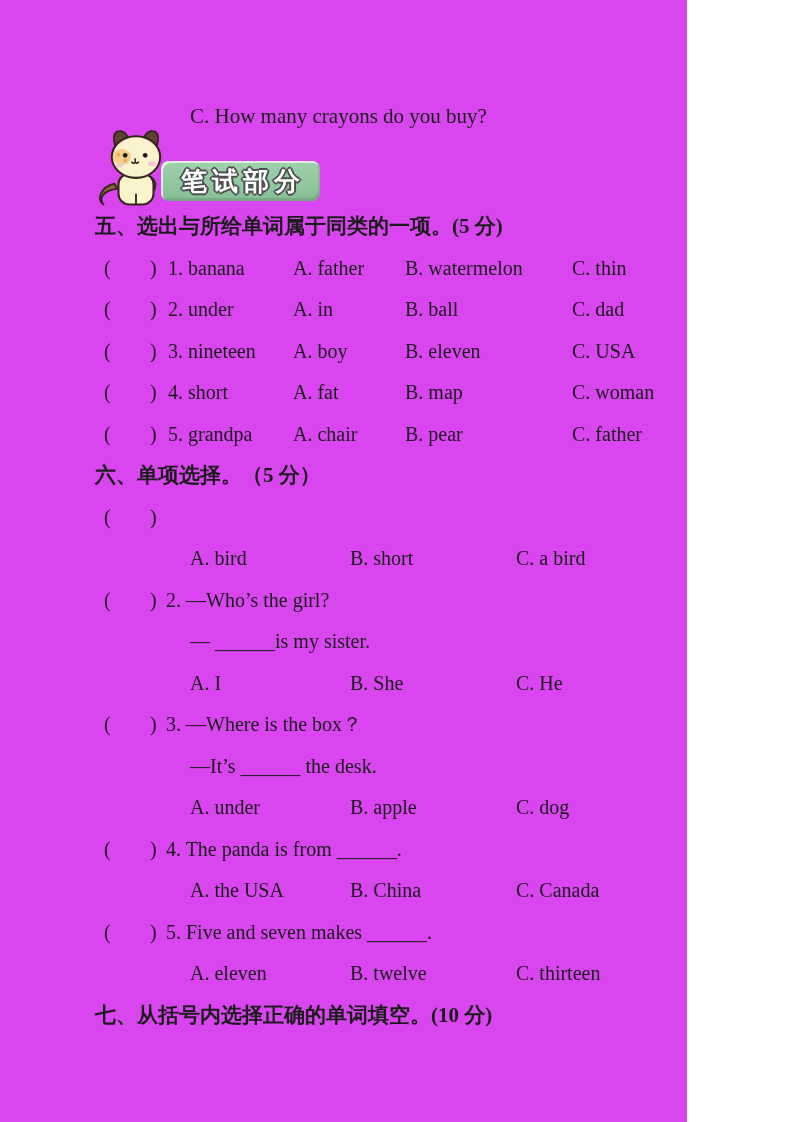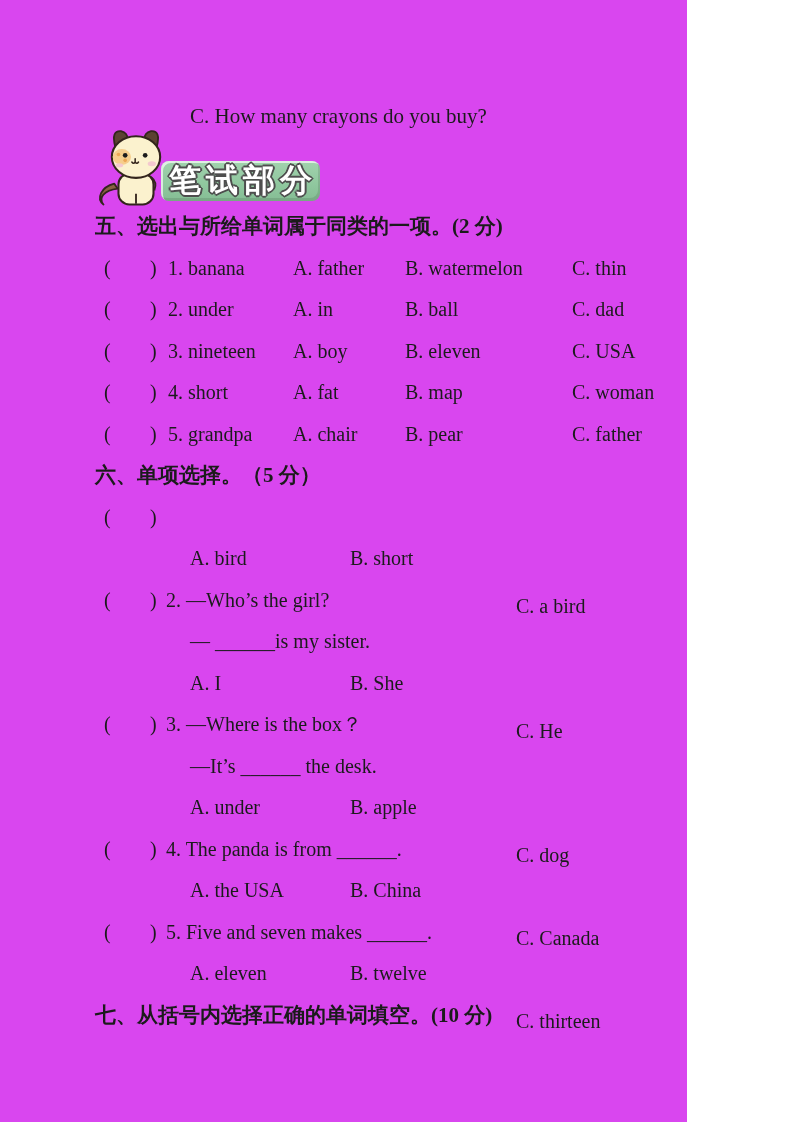--- a/index.html
+++ b/index.html
@@ -20,42 +20,42 @@
   .cat-svg { position:absolute; left:94px; top:127px; width:84px; height:80px; z-index:2; }
   .pill {
     position:absolute; left:161px; top:161px; width:159px; height:40px; z-index:1;
     background:linear-gradient(180deg,#a2d2ae 0%,#8fc79e 60%,#85bd94 100%);
     border-radius:8px;
     box-shadow: inset 2px 2px 0 rgba(255,255,255,0.65), inset -2px -3px 0 rgba(0,0,0,0.10);
     display:flex; align-items:center; justify-content:center;
   }
   .pill span {
     font-family:Liberation Sans, sans-serif;
-    font-weight:bold; font-size:32px; letter-spacing:5px; padding-left:5px;
+    font-weight:bold; font-size:26px; letter-spacing:5px; padding-left:5px;
     color:#ffffff;
     text-shadow:-2px 0 0 #4e4e4e, 2px 0 0 #4e4e4e, 0 -2px 0 #4e4e4e, 0 2px 0 #4e4e4e,
                 -1px -1px 0 #4e4e4e, 1px 1px 0 #4e4e4e, 1px -1px 0 #4e4e4e, -1px 1px 0 #4e4e4e;
   }
   
   .content { position:absolute; top:209px; left:0; width:793px; }
   .line { position:relative; height:41.5px; }
   .c { position:absolute; top:4px; white-space:pre; line-height:26px; }
   .heading { font-weight:bold; font-size:21px; }
   .x-h   { left:95px; }
   .x-po  { left:104px; }
   .x-pc  { left:150px; }
   .x-stem{ left:168px; }
   .x-a5  { left:293px; }
   .x-b5  { left:405px;text-align:center; }
   .x-c5  { left:572px; }
   .x-q   { left:166px; }
   .x-cont{ left:190px; }
   .x-a6  { left:190px; }
   .x-b6  { left:350px; }
-  .x-c6  { left:516px;margin-top:48px; }
+  .x-c6  { left:516px; }
 </style>
 </head>
 <body>
 
 <div class="doc">
 
   <div class="prev-line">C. How many crayons do you buy?</div>
 
   <svg class="cat-svg" viewBox="0 0 100 96" aria-hidden="true">
     <path d="M24 68 C 8 72, 2 86, 11 93 C 4 85, 12 76, 28 74 Z" fill="#8a6242" stroke="#33251c" stroke-width="2.2" stroke-linejoin="round"></path>
@@ -75,21 +75,21 @@
     <ellipse cx="30" cy="46" rx="4.5" ry="2.6" fill="#f4c9cf"></ellipse>
   </svg>
 
   <div class="pill">
     <span>笔试部分</span>
   </div>
 
   <div class="content">
 
     <div class="line">
-        <span class="c x-h heading">五、选出与所给单词属于同类的一项。(2 分)</span>
+        <span class="c x-h heading">五、选出与所给单词属于同类的一项。(5 分)</span>
       </div>
 
     <div class="line">
       <span class="c x-po">(</span>
       <span class="c x-pc">)</span>
       <span class="c x-stem">1. banana</span>
       <span class="c x-a5">A. father</span>
       <span class="c x-b5">B. watermelon</span>
       <span class="c x-c5">C. thin</span>
     </div>

